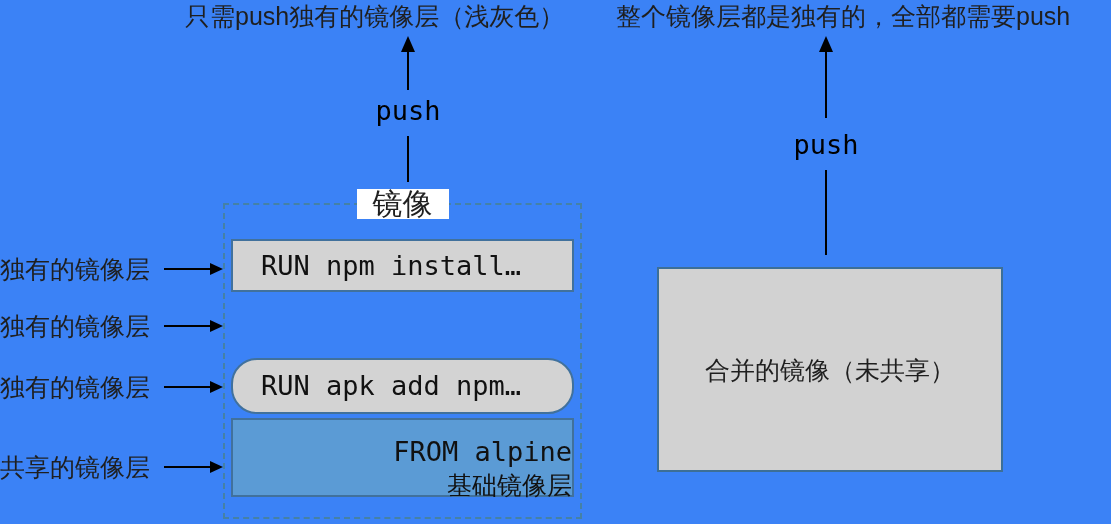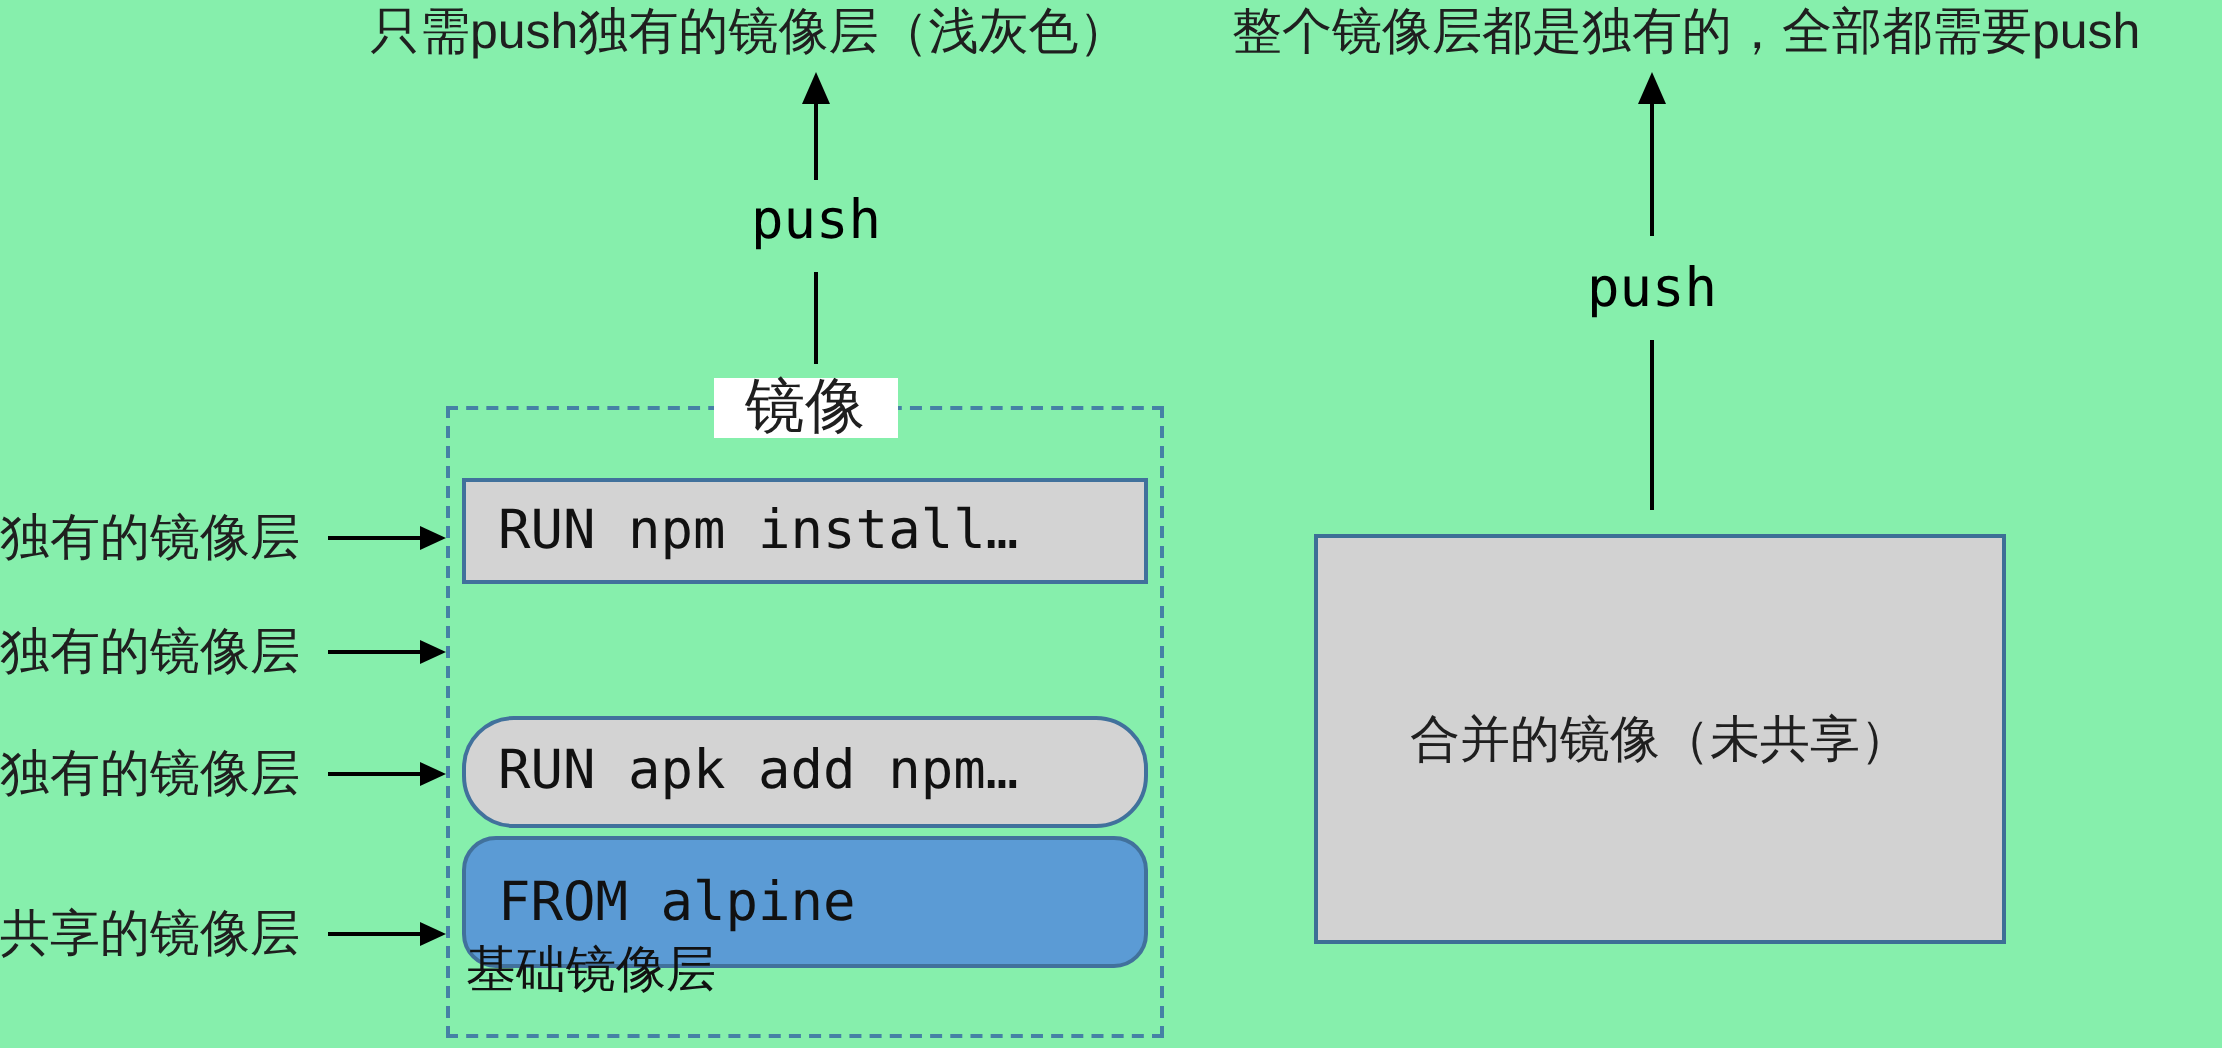--- a/index.html
+++ b/index.html
@@ -1,19 +1,19 @@
 <!DOCTYPE html>
 <html><head>
 <meta charset="utf-8">
 <style>
   html,body{margin:0;padding:0;background:#ffffff;}
   #canvas{
     position:relative;
     width:1111px;height:524px;
-    background:#86efac;
+    background:#3b82f6;
     font-family:"Liberation Sans","DejaVu Sans",sans-serif;
     color:#1a1a1a;
     overflow:hidden;
   }
   .caption{
     position:absolute;
     font-size:25px;
     line-height:28px;
     white-space:nowrap;
     color:#1f1f1f;
@@ -52,30 +52,30 @@
     font-size:30px;line-height:30px;white-space:nowrap;color:#1f1f1f;
   }
   .layer{
     position:absolute;left:231px;width:343px;
     box-sizing:border-box;
     border:2px solid #41719c;
     background:#d3d3d3;
     display:flex;align-items:center;
   }
   .layer .code{
-    padding-left:16px;
+    padding-left:28px;
     font-size:27px;line-height:30px;white-space:nowrap;color:#111;
   }
   #layer-1{top:239px;height:53px;}
   #layer-2{top:297px;height:56px;}
   #layer-3{top:358px;height:56px;border-radius:26px;}
   #layer-4{
-    top:418px;height:66px;
+    top:418px;height:79px;
     background:#5b9bd5;
-    flex-direction:column;align-items:flex-start;justify-content:flex-start;border-radius:17px;
+    flex-direction:column;align-items:flex-end;justify-content:flex-start;
   }
   #layer-4 .code{margin-top:17px;}
   #layer-4 .base-label{
     text-align:center;
     font-size:25px;line-height:28px;margin-top:4px;color:#111;
   }
   #merged-box{
     position:absolute;left:657px;top:267px;width:346px;height:205px;
     box-sizing:border-box;
     background:#d2d2d2;

